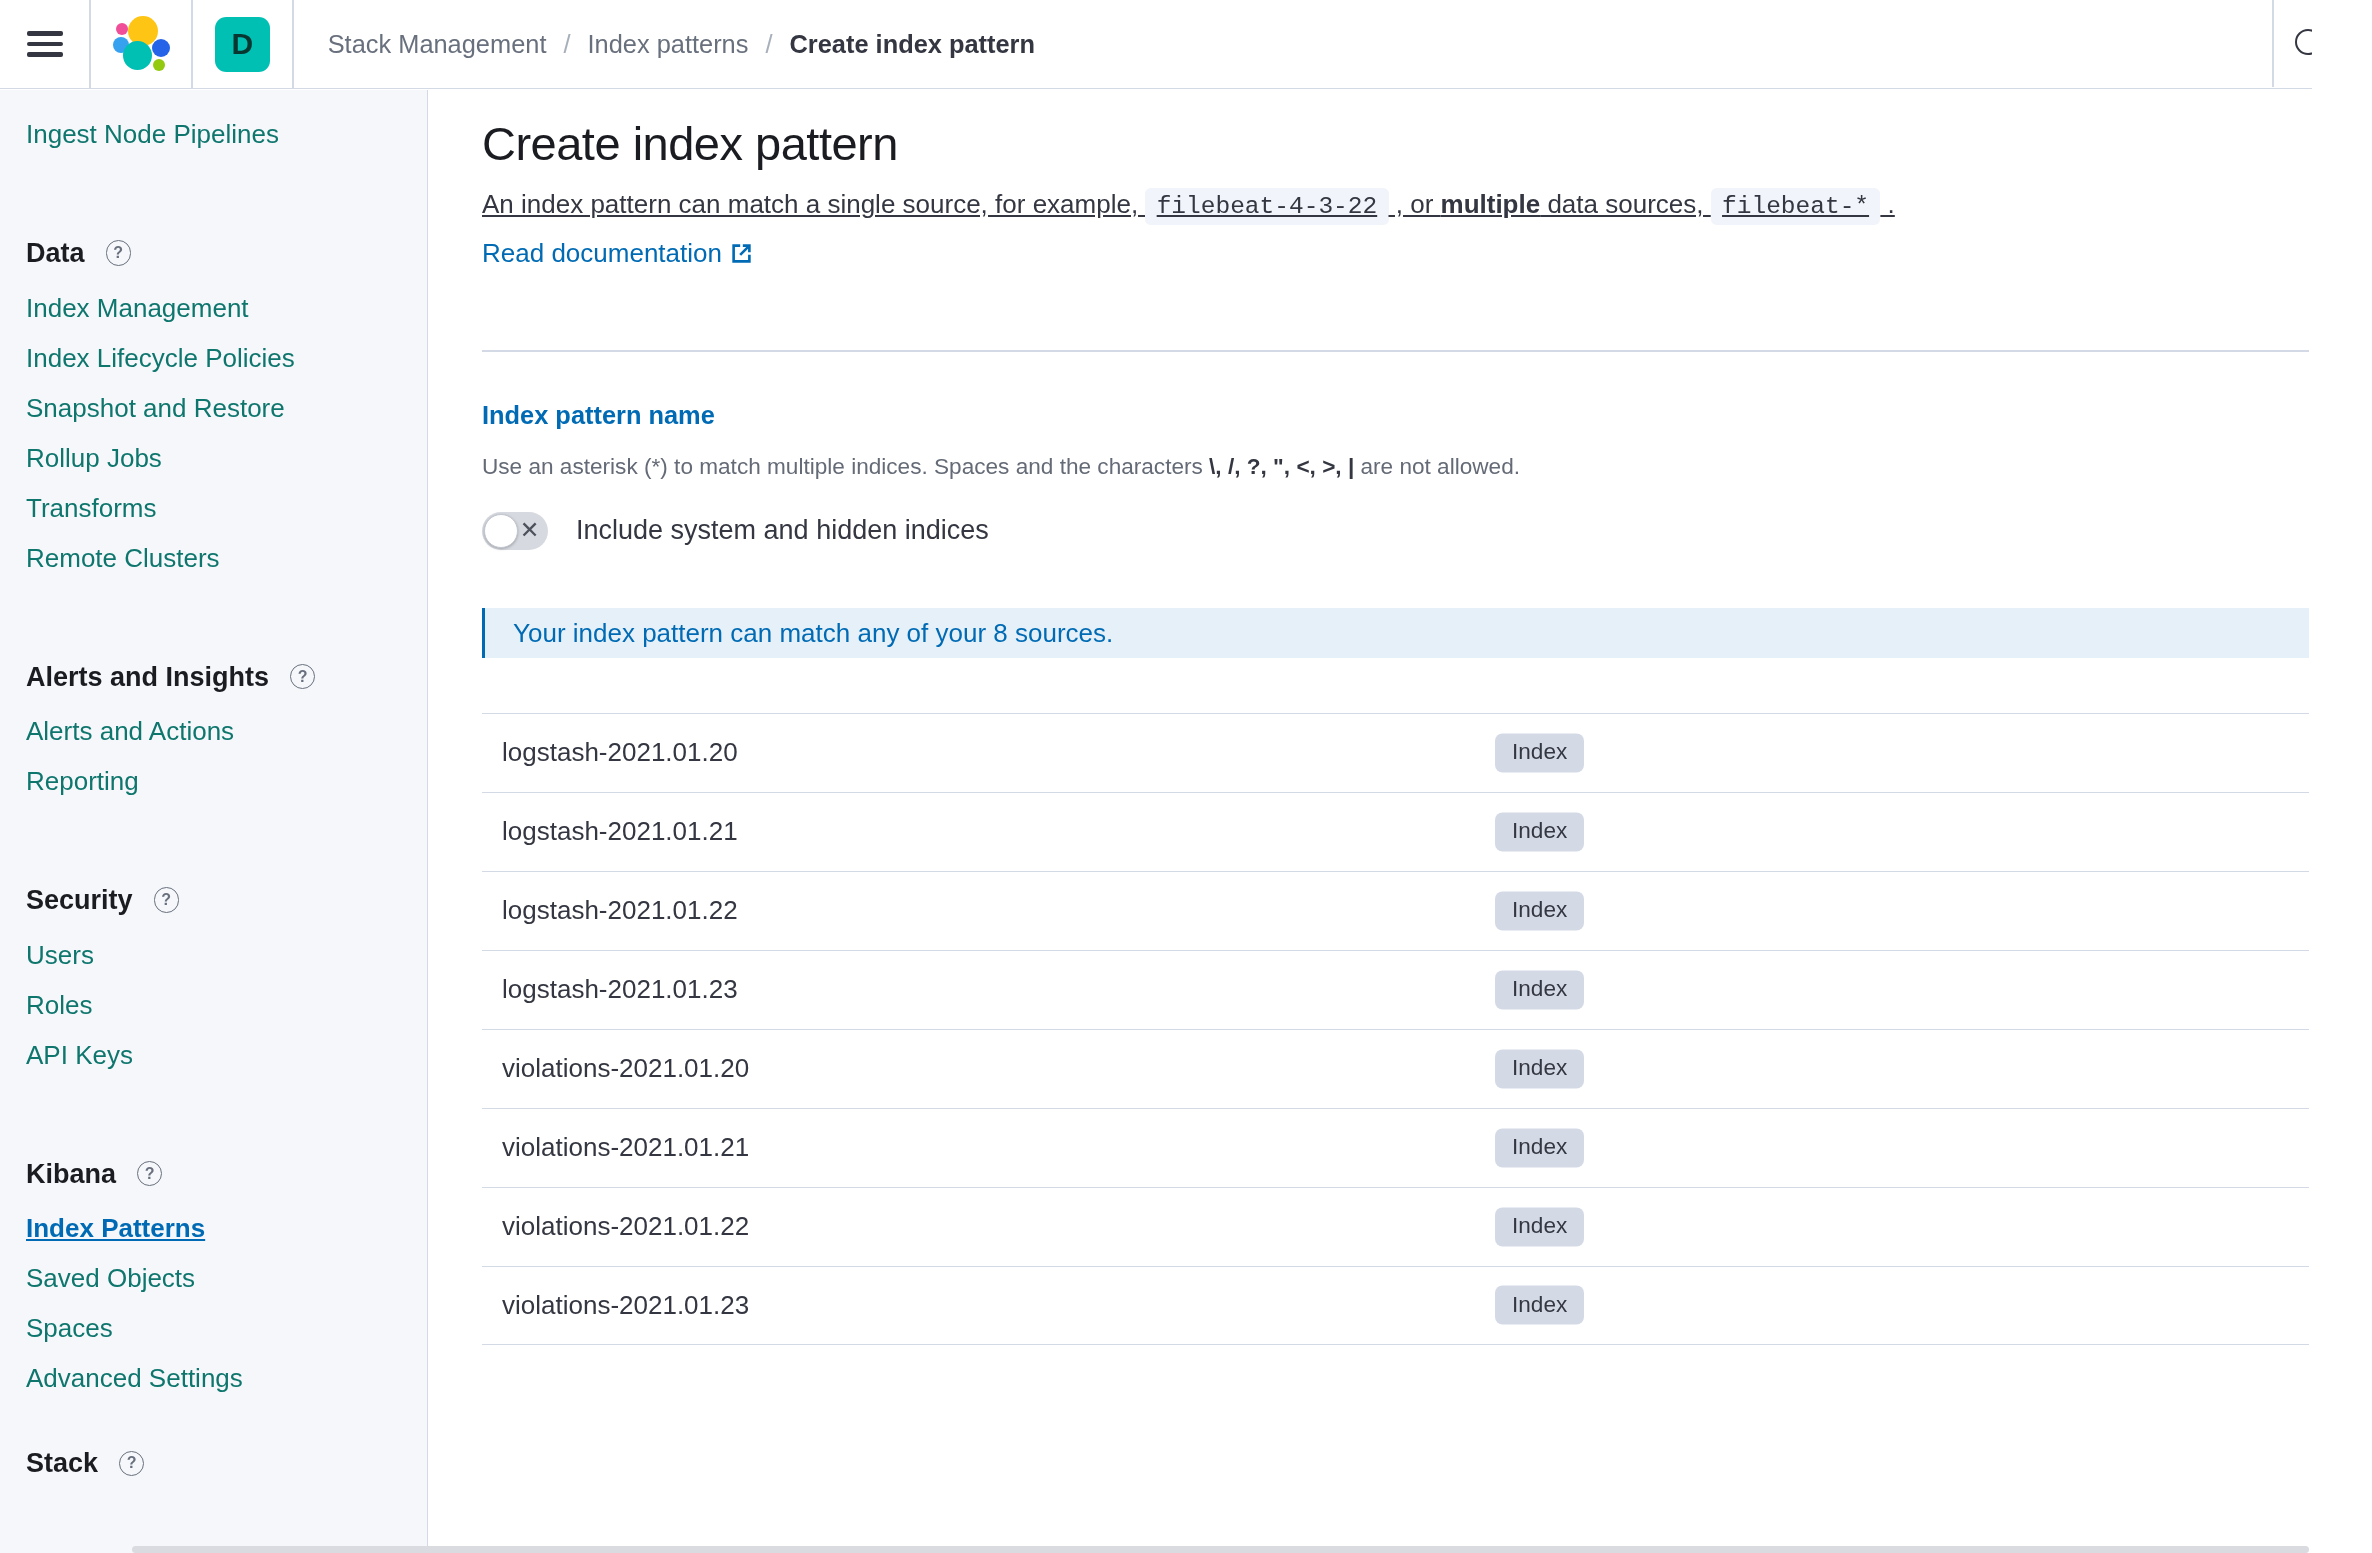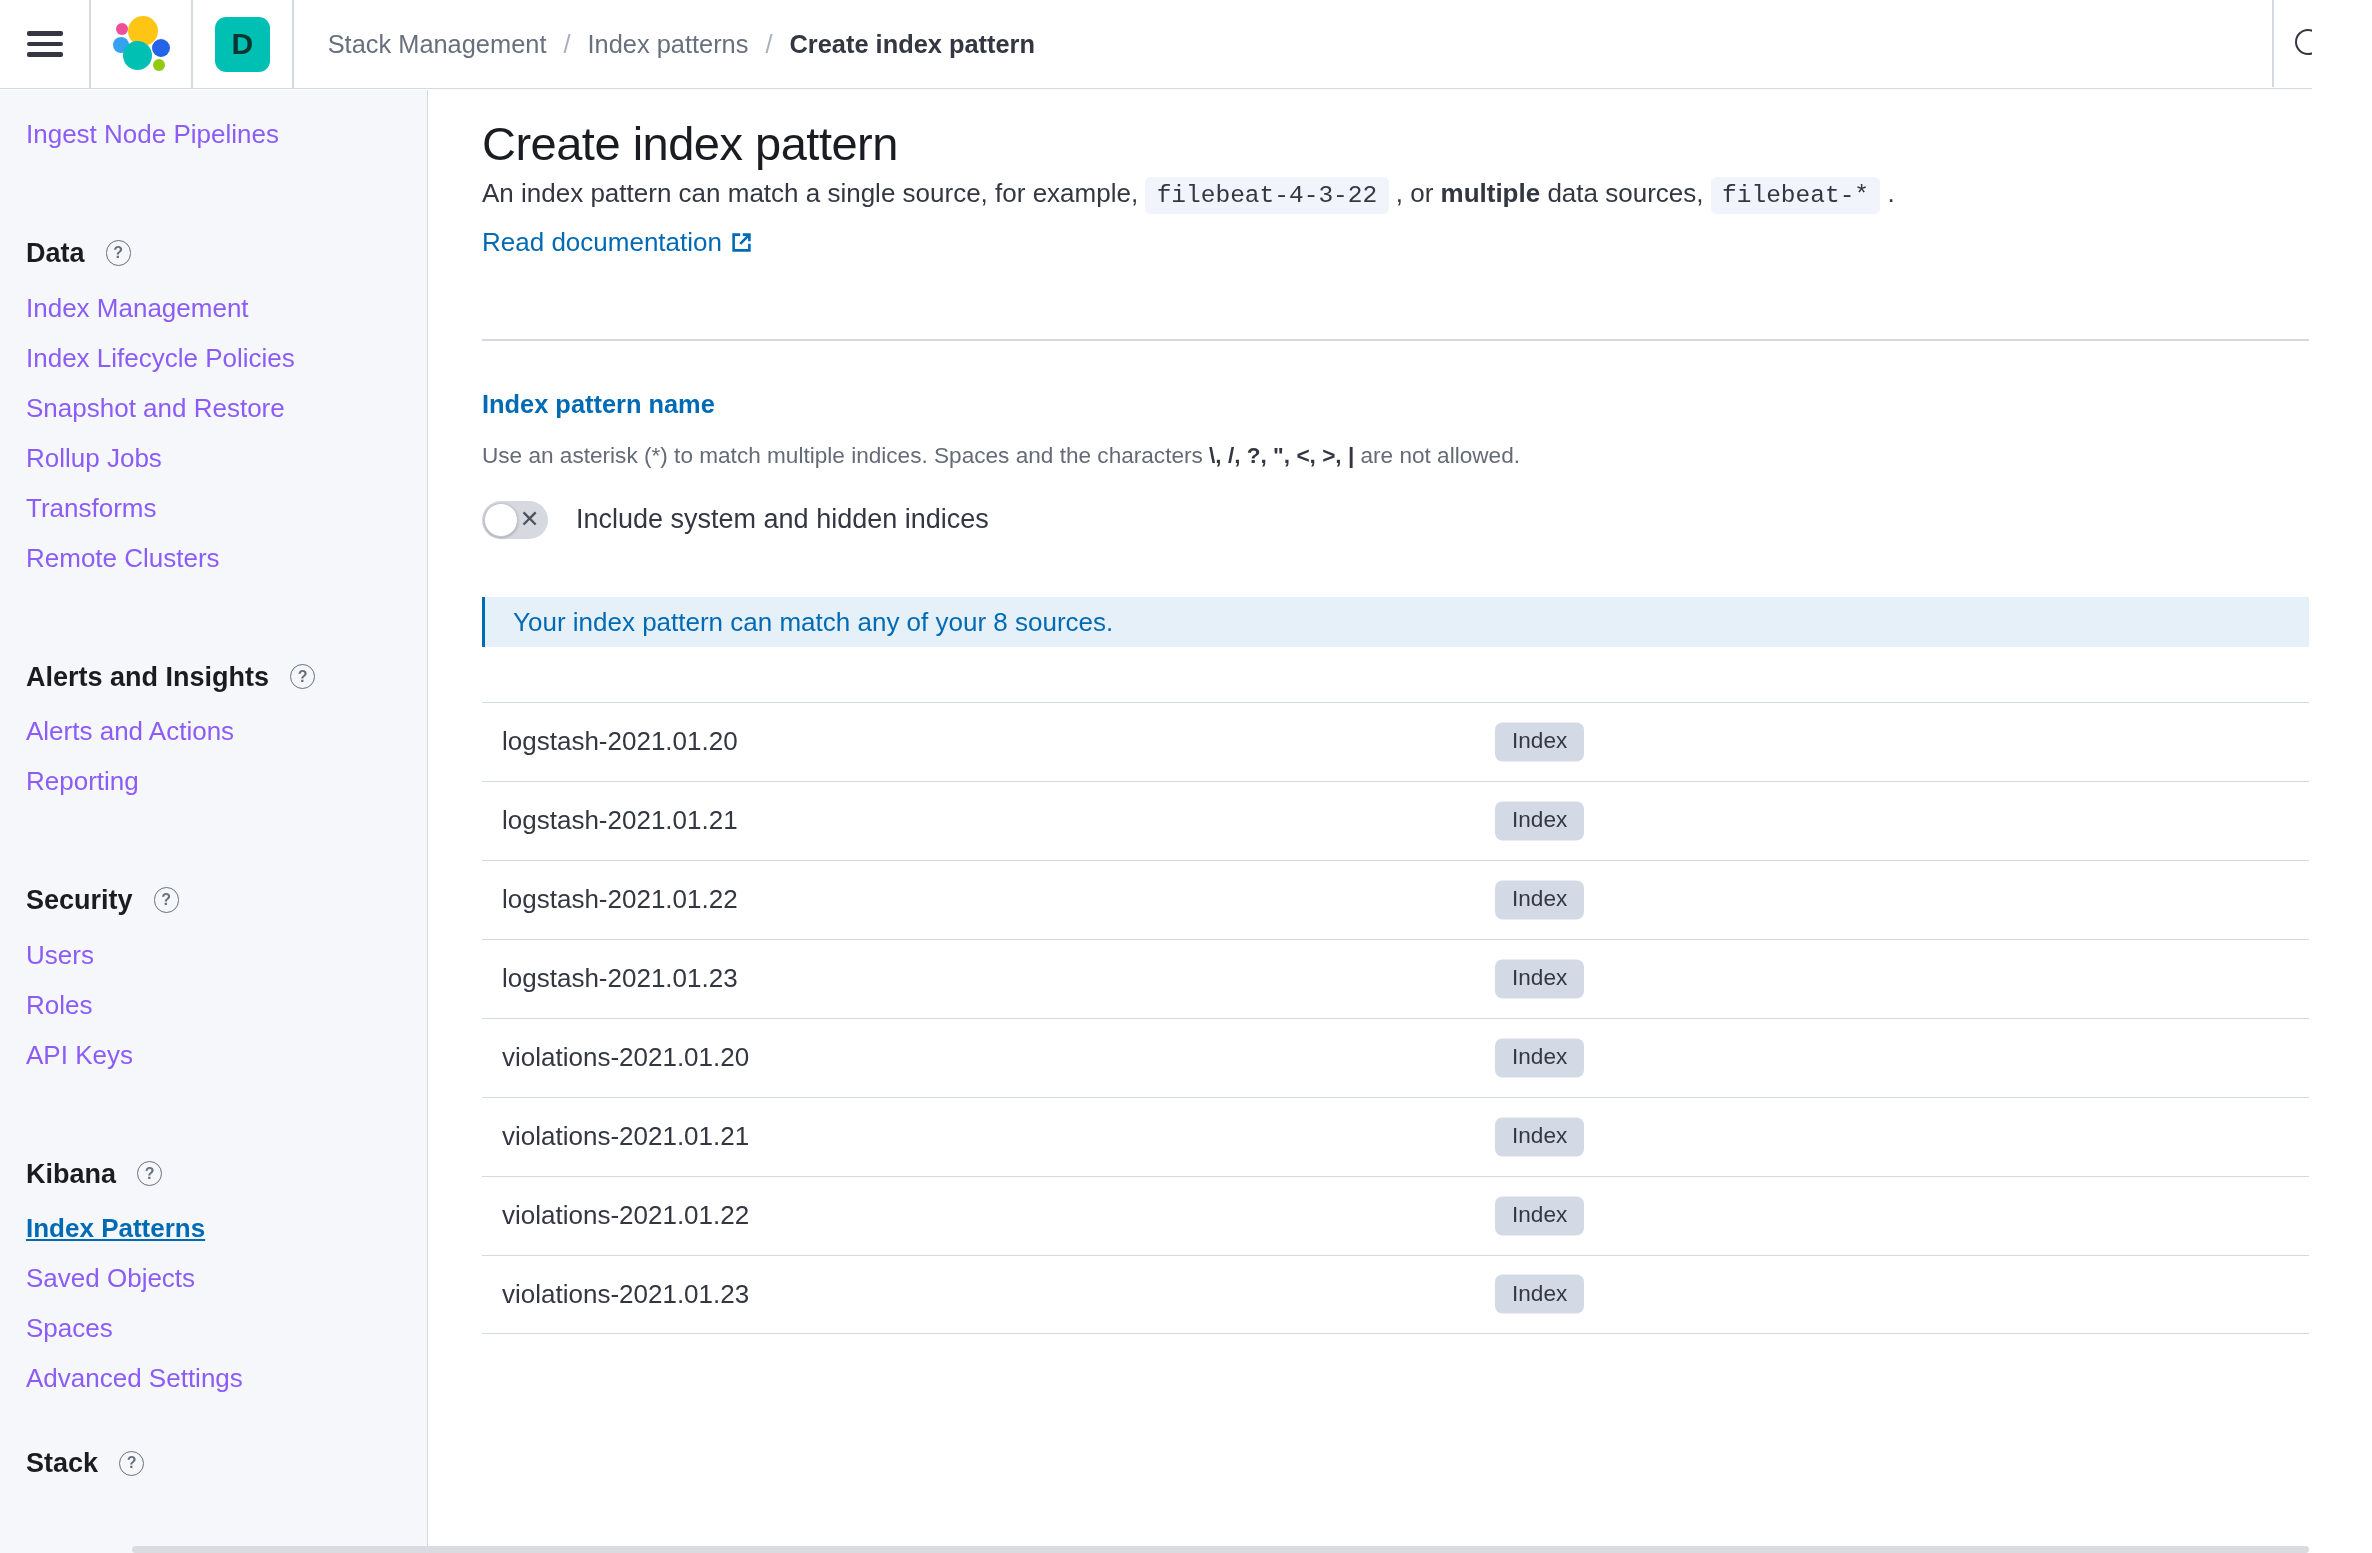--- a/index.html
+++ b/index.html
@@ -40,28 +40,28 @@
   .sidebar { width:428px; height:100%; background:#F5F7FA; border-right:1.9px solid #D3DAE6;
     padding:28px 22.6px 0 26px; overflow:hidden; flex:none; }
   .side-section { margin-top:87px; }
   .side-section:first-child { margin-top:0; }
   .side-section.section-stack { margin-top:53px; }
   .side-heading { display:flex; align-items:center; gap:21px; font-size:27px; font-weight:700;
     color:#1A1C21; line-height:32px; margin-bottom:22.6px; }
   .qicon { width:25.4px; height:25.4px; border:1.9px solid #69707D; border-radius:50%; color:#69707D;
     font-size:16px; font-weight:700; display:inline-flex; align-items:center; justify-content:center;
     flex:none; cursor:pointer; }
-  .side-item { font-size:26px; line-height:32px; color:#8b5cf6; margin-bottom:18px; cursor:pointer; white-space:nowrap; }
+  .side-item { font-size:26px; line-height:32px; color:#0f766e; margin-bottom:18px; cursor:pointer; white-space:nowrap; }
   .side-item.active { color:#006BB4; font-weight:600; text-decoration:underline; }
 
   
   .main { flex:1; padding:26px 0 0 54px; position:relative; overflow:hidden; }
   .content { width:1827px; }
   .page-title { font-size:47px; line-height:56px; font-weight:400; color:#1A1C21; letter-spacing:-0.5px; }
-  .intro { margin-top:0; font-size:26px; line-height:43px; color:#343741; }
+  .intro { margin-top:11px; font-size:26px; line-height:43px; color:#343741;text-decoration:underline; }
   .intro b { font-weight:700; }
   .code { font-family:"Liberation Mono","DejaVu Sans Mono",monospace; background:#F1F4FA;
     border-radius:5.6px; padding:4.7px 11.3px; font-size:24.5px; color:#343741; }
   .doc-link { margin-top:9.4px; display:flex; align-items:center; gap:9.4px; width:max-content;
     font-size:26px; line-height:32px; font-weight:500; color:#006BB4; cursor:pointer; }
   .divider { height:1.9px; background:#D3DAE6; margin-top:81px; }
   .step-heading { margin-top:60px; font-size:34px; line-height:41px; font-weight:600; color:#1A1C21; }
   .field-label { margin-top:49px; font-size:25.4px; line-height:28px; font-weight:600; color:#006BB4; }
   .input-row { margin-top:15px; position:relative; height:75px; }
   .pattern-input { width:1696px; height:75px; border:1.9px solid #D3DAE6; border-bottom:3.8px solid #006BB4;

